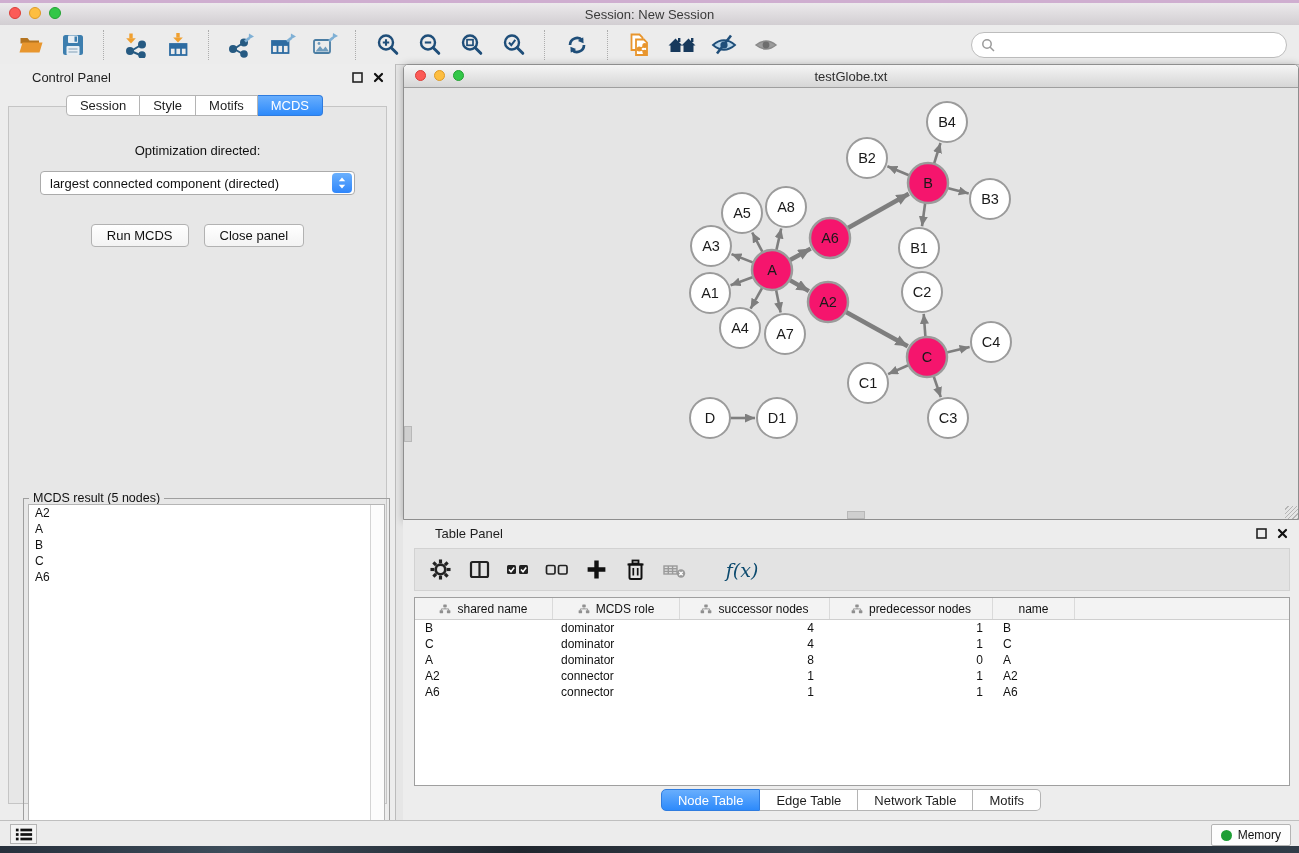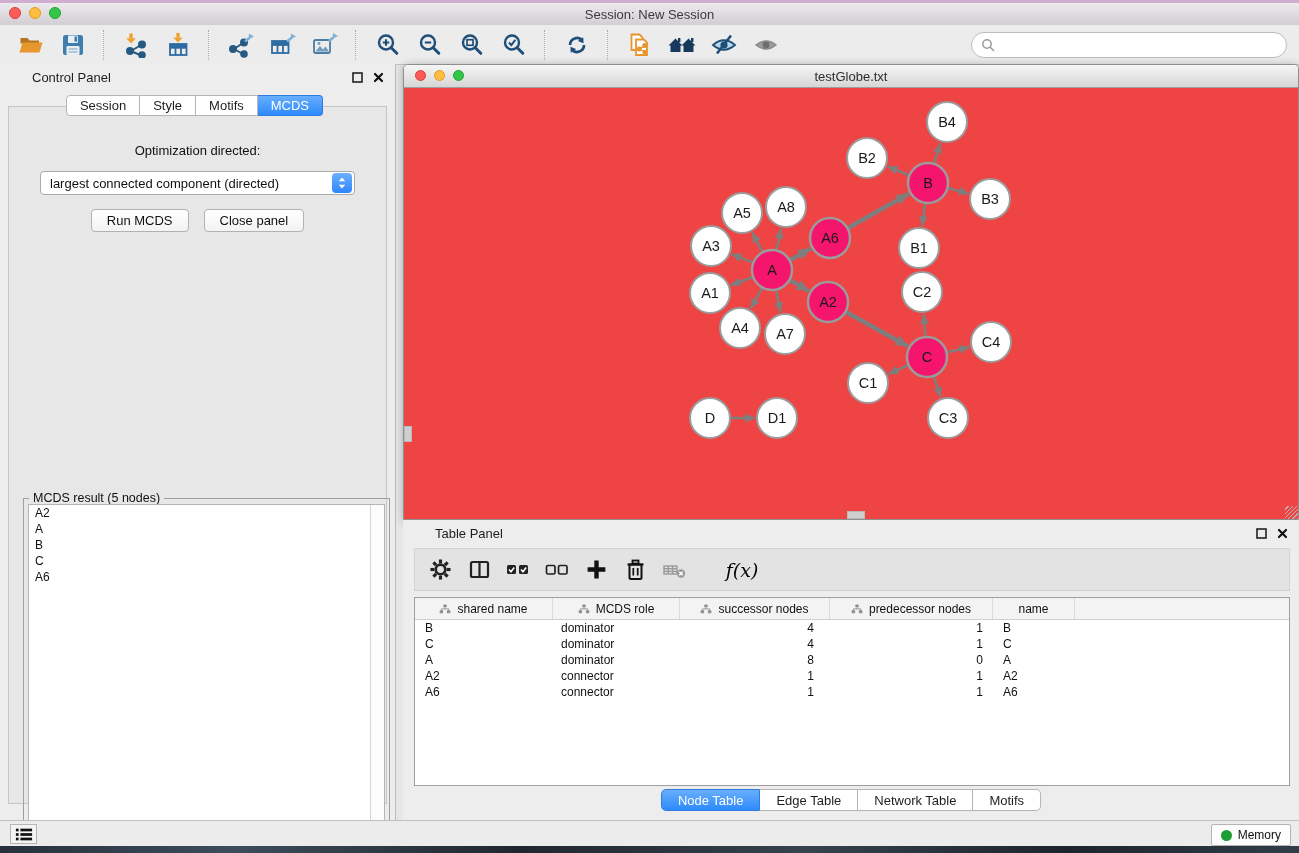--- a/index.html
+++ b/index.html
@@ -42,21 +42,21 @@
   .seg-btn:last-child{border-radius:0 4px 4px 0;}
   .seg-btn.active{background:linear-gradient(#68aefd,#2d8afb);border-color:#2f7cdf;color:#fff;}
   .cp-content{position:absolute;top:42px;left:8px;width:379px;bottom:16px;
     background:#e7e7e7;border:1px solid #c5c5c5;box-sizing:border-box;text-align:center;}
   .opt-label{margin-top:36px;font-size:13px;color:#111;}
   .select-box{margin:13px auto 0;width:315px;height:24px;background:#fff;border:1px solid #ababab;
     border-radius:4px;display:flex;align-items:center;padding-left:9px;box-sizing:border-box;
     font-size:13px;color:#111;}
   .stepper{margin-left:auto;margin-right:2px;width:20px;height:20px;border-radius:4px;
     background:linear-gradient(#6ab0fd,#2f86fb);display:flex;align-items:center;justify-content:center;}
-  .btn-row{display:flex;justify-content:center;gap:15px;margin-top:14px;}
+  .btn-row{display:flex;justify-content:center;gap:15px;margin-top:29px;}
   .push-btn{height:23px;padding:0 15px;background:linear-gradient(#fff,#f3f3f3);
     border:1px solid #b2b2b2;border-radius:4px;font-size:13px;color:#111;
     font-family:"Liberation Sans",sans-serif;cursor:default;}
   .mcds-group{position:absolute;top:391px;left:14px;width:367px;height:343px;
     border:1px solid #9f9f9f;box-sizing:border-box;}
   .group-legend{position:absolute;top:-8px;left:5px;background:#e7e7e7;padding:0 4px;
     font-size:12.5px;color:#111;}
   .mcds-list{position:absolute;top:5px;left:4px;right:4px;bottom:4px;background:#fff;
     border:1px solid #b5b5b5;text-align:left;font-size:12px;color:#111;overflow:hidden;}
   .mcds-scroll{position:absolute;top:0;bottom:0;right:0;width:13px;background:#fcfcfc;
@@ -65,33 +65,33 @@
 
   
   .net-window{position:absolute;left:403px;top:64px;width:896px;height:456px;
     border:1px solid #8e8e8e;border-radius:5px 5px 0 0;background:#fff;
     box-shadow:0 1px 8px rgba(0,0,0,.28);box-sizing:border-box;}
   .net-titlebar{position:relative;height:22px;background:linear-gradient(#f5f5f5,#d6d6d6);
     border-bottom:1px solid #9f9f9f;border-radius:4px 4px 0 0;display:flex;align-items:center;
     justify-content:center;font-size:13px;color:#2e2e2e;}
   .net-titlebar .lights{top:5px;left:11px;}
   .net-titlebar .tl{width:11px;height:11px;}
-  .net-canvas{position:absolute;top:23px;left:0;right:0;bottom:0;background:#ef4444;overflow:hidden;}
+  .net-canvas{position:absolute;top:23px;left:0;right:0;bottom:0;background:#e5e5e5;overflow:hidden;}
   .grip{position:absolute;right:0;bottom:0;width:13px;height:13px;
     background:repeating-linear-gradient(135deg,transparent 0 2px,#b5b5b5 2px 3px);}
   .vnub{position:absolute;left:0;top:338px;width:6px;height:14px;background:#cfcfcf;border:1px solid #b8b8b8;}
   .hnub{position:absolute;left:443px;bottom:0;width:16px;height:6px;background:#cfcfcf;border:1px solid #b8b8b8;}
 
   
   .table-panel{position:absolute;left:403px;top:520px;width:896px;height:300px;background:#ededed;}
   .tp-toolbar{position:absolute;top:28px;left:11px;right:9px;height:43px;background:#e3e3e3;
     border:1px solid #d2d2d2;display:flex;align-items:center;gap:9px;padding:0 10px;box-sizing:border-box;}
   .ticon{width:30px;height:30px;background:none;border:none;padding:0;display:flex;
     align-items:center;justify-content:center;cursor:default;}
-  .fx{font-family:"DejaVu Serif",serif;font-style:italic;font-size:19px;color:#000000;margin-left:44px;}
+  .fx{font-family:"DejaVu Serif",serif;font-style:italic;font-size:19px;color:#0c4a6e;margin-left:44px;}
   .tbl{position:absolute;top:77px;left:11px;right:9px;height:189px;background:#fff;
     border:1px solid #9f9f9f;box-sizing:border-box;overflow:hidden;}
   .tbl-header,.tbl-row{display:grid;grid-template-columns:138px 127px 150px 163px 82px 1fr;}
   .tbl-header{height:21px;background:#f3f3f3;border-bottom:1px solid #cfcfcf;}
   .th{display:flex;align-items:center;justify-content:center;gap:6px;font-size:12px;
     color:#111;border-right:1px solid #dadada;overflow:hidden;}
   .th.filler{border-right:none;}
   .tbl-row{height:16px;align-items:center;}
   .td{font-size:12px;color:#111;line-height:16px;}
   .td.c0{padding-left:10px;}

